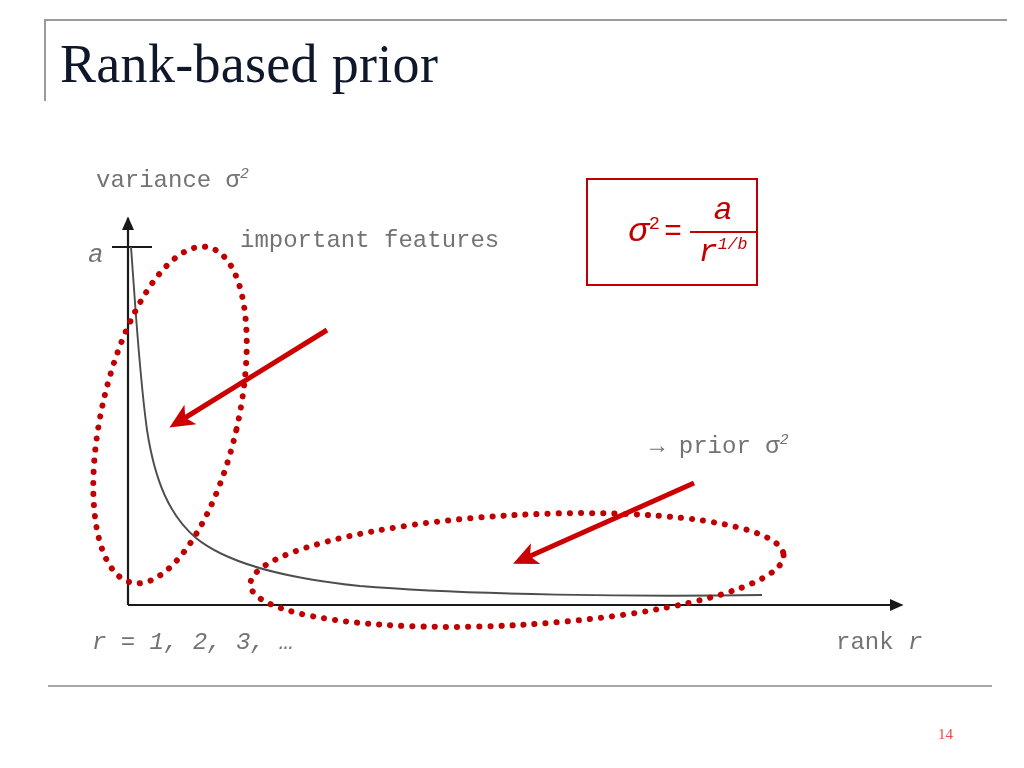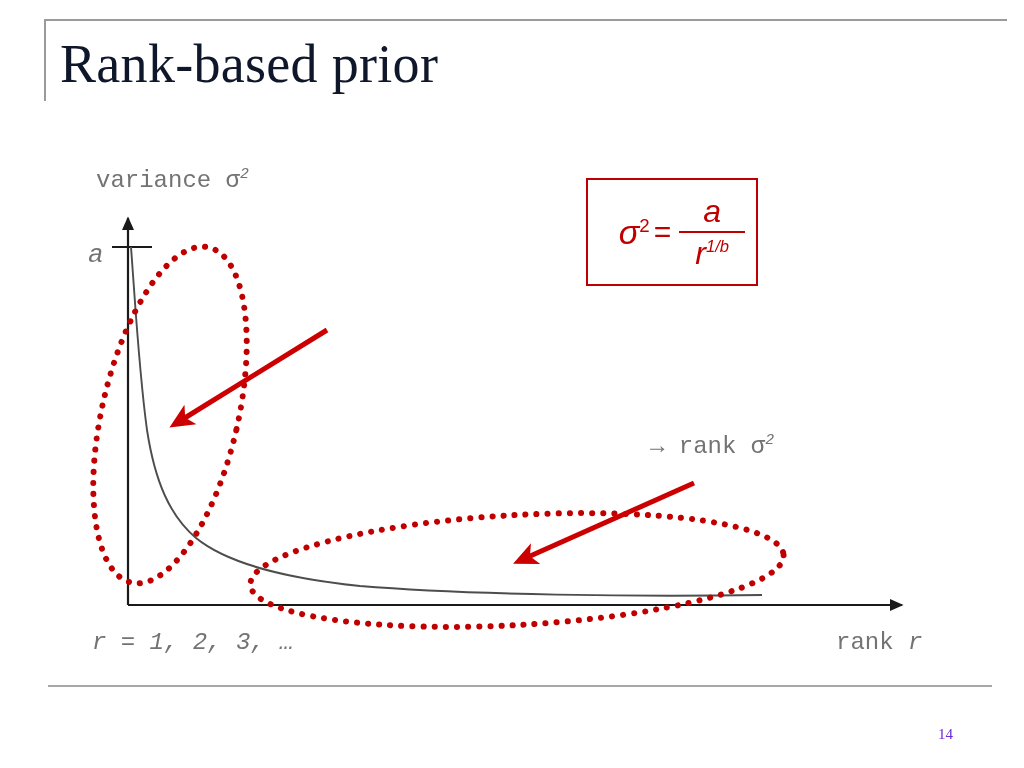--- a/index.html
+++ b/index.html
@@ -60,21 +60,21 @@
     width: 944px;
     height: 2px;
     background: #a8a8a8;
   }
   .page-number {
     position: absolute;
     left: 938px;
     top: 726px;
     font-family: "Liberation Serif", serif;
     font-size: 15px;
-    color: #6d28d9;
+    color: #ef4444;
   }
 
   
   .diagram {
     position: absolute;
     left: 0;
     top: 0;
     width: 1024px;
     height: 768px;
     pointer-events: none;
@@ -115,22 +115,22 @@
     height: 108px;
     border: 2px solid #c00000;
     background: #ffffff;
     box-sizing: border-box;
   }
   .formula-inner {
     position: absolute;
     inset: 0;
     display: flex;
     align-items: center;
-    justify-content: center;
-    font-family: Liberation Sans, sans-serif;
+    justify-content: flex-end;
+    font-family: Liberation Mono, monospace;
     color: #c00000;
     padding-left: 20px;
   }
   .f-sigma {
     font-size: 34px;
     font-style: italic;
     margin-right: 2px;
   }
   .f-sigma sup { font-size: 0.55em; vertical-align: super; line-height: 0; font-style: normal; }
   .f-eq {
@@ -200,25 +200,26 @@
 
     <line x1="694" y1="483" x2="519" y2="561" stroke="#cc0000" stroke-width="5" marker-end="url(#redArrow)"></line>
   </svg>
 
   <div class="lbl" id="variance-label">
     <span>variance σ</span><sup>2</sup>
   </div>
 
   <div class="lbl" id="axis-a-label">a</div>
 
+  <div class="lbl" id="important-label">important features</div>
 
 
 
   <div class="lbl" id="small-label">
-    <span>→</span><span> rank σ</span><sup>2</sup>
+    <span>→</span><span> prior σ</span><sup>2</sup>
   </div>
 
   <div class="lbl" id="rank-series-label">
     <span class="it">r = 1, 2, 3, …</span>
   </div>
 
   <div class="lbl" id="rank-axis-label">
     <span>rank </span><span class="it">r</span>
   </div>
 

